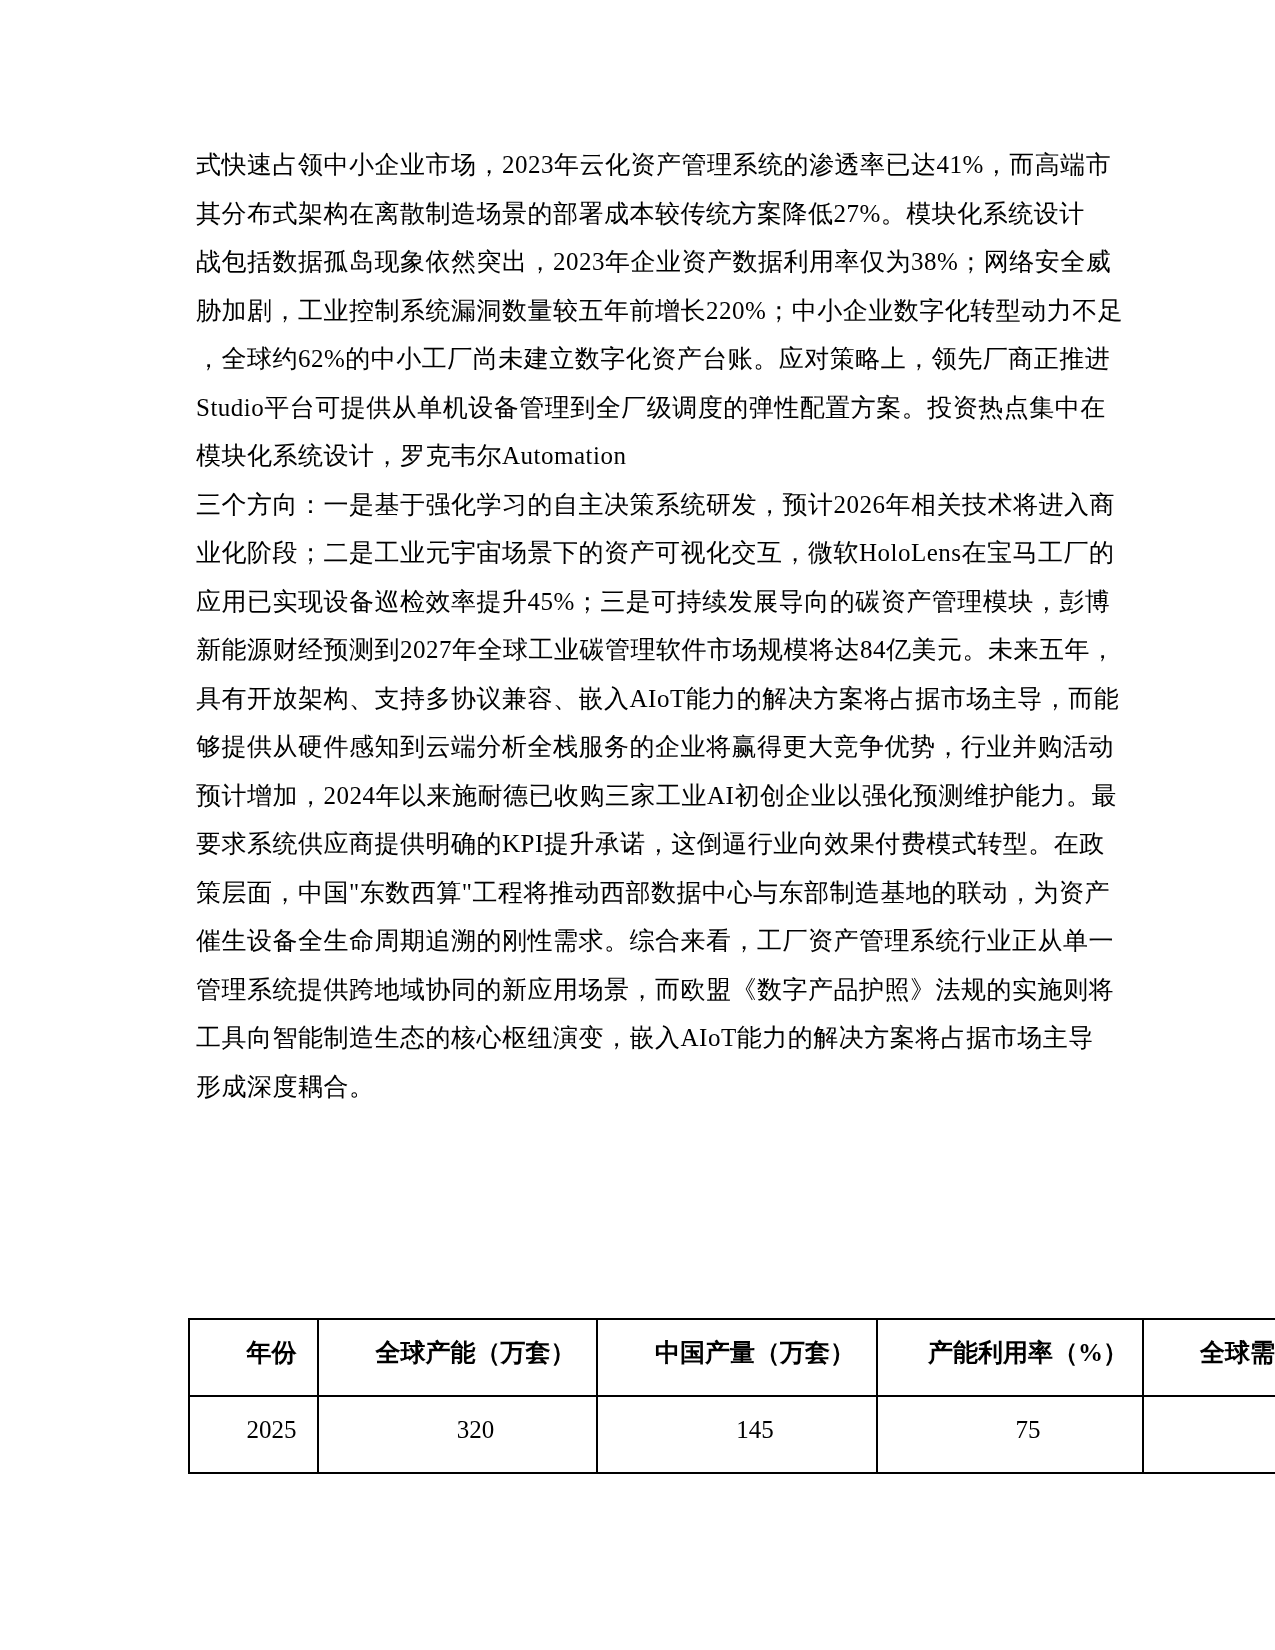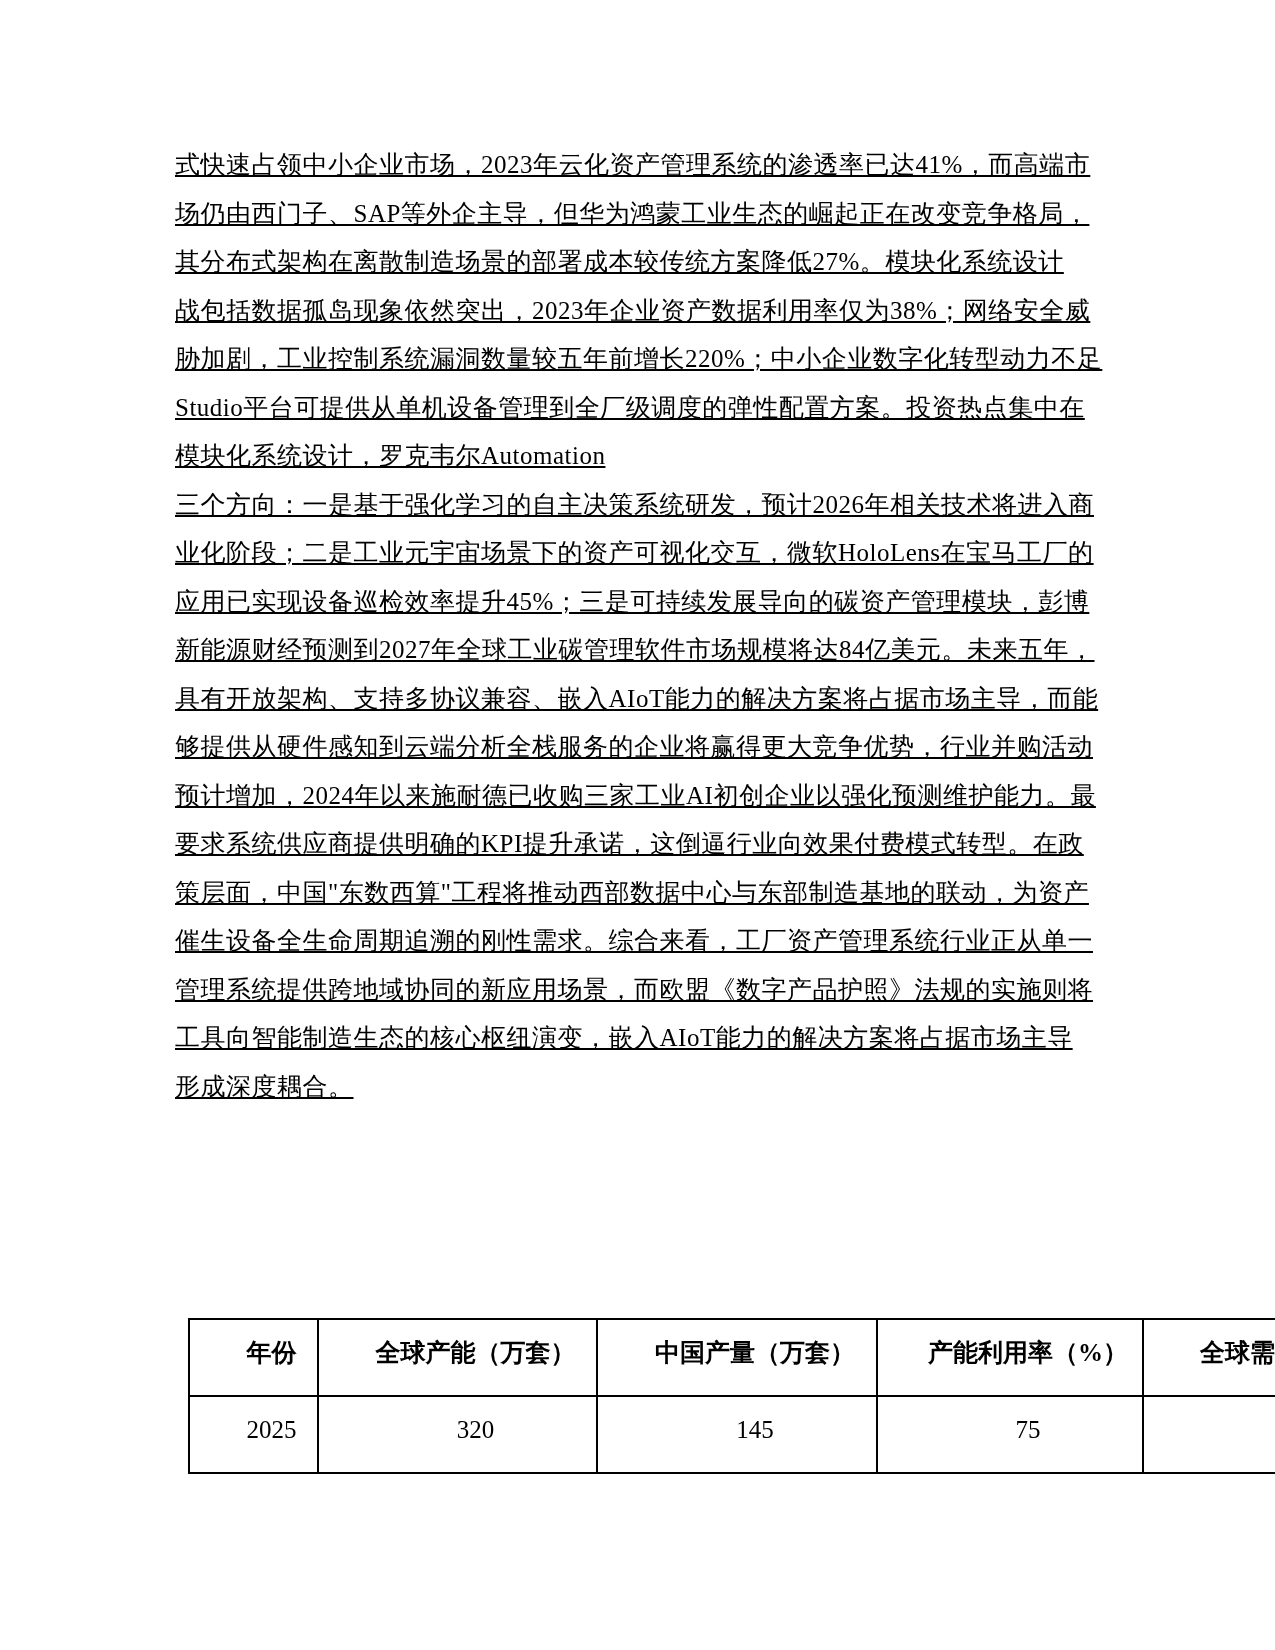--- a/index.html
+++ b/index.html
@@ -6,23 +6,22 @@
   .page {
     position:relative;
     width:1275px; height:1650px;
     background:#ffffff;
     overflow:hidden;
     font-family:"Liberation Serif","DejaVu Serif",serif;
     color:#000;
   }
   .para {
     position:absolute;
-    left:175px; top:141px;
+    left:196px; top:141px;
     width:1000px;
-    text-decoration:underline;
   }
   .para .line {
     height:48.5px;
     line-height:48.5px;
     font-size:25px;
     white-space:nowrap;
     letter-spacing:0.5px;
   }
   table.data-table {
     position:absolute;
@@ -48,24 +47,24 @@
     padding-left:56px;
   }
 </style>
 </head>
 <body>
 
 <div class="page">
 
   <div class="para">
     <div class="line">式快速占领中小企业市场，2023年云化资产管理系统的渗透率已达41%，而高端市</div>
-    <div class="line">场仍由西门子、SAP等外企主导，但华为鸿蒙工业生态的崛起正在改变竞争格局，</div>
     <div class="line">其分布式架构在离散制造场景的部署成本较传统方案降低27%。模块化系统设计</div>
     <div class="line">战包括数据孤岛现象依然突出，2023年企业资产数据利用率仅为38%；网络安全威</div>
     <div class="line">胁加剧，工业控制系统漏洞数量较五年前增长220%；中小企业数字化转型动力不足</div>
+    <div class="line">，全球约62%的中小工厂尚未建立数字化资产台账。应对策略上，领先厂商正推进</div>
     <div class="line">Studio平台可提供从单机设备管理到全厂级调度的弹性配置方案。投资热点集中在</div>
     <div class="line">模块化系统设计，罗克韦尔Automation</div>
     <div class="line">三个方向：一是基于强化学习的自主决策系统研发，预计2026年相关技术将进入商</div>
     <div class="line">业化阶段；二是工业元宇宙场景下的资产可视化交互，微软HoloLens在宝马工厂的</div>
     <div class="line">应用已实现设备巡检效率提升45%；三是可持续发展导向的碳资产管理模块，彭博</div>
     <div class="line">新能源财经预测到2027年全球工业碳管理软件市场规模将达84亿美元。未来五年，</div>
     <div class="line">具有开放架构、支持多协议兼容、嵌入AIoT能力的解决方案将占据市场主导，而能</div>
     <div class="line">够提供从硬件感知到云端分析全栈服务的企业将赢得更大竞争优势，行业并购活动</div>
     <div class="line">预计增加，2024年以来施耐德已收购三家工业AI初创企业以强化预测维护能力。最</div>
     <div class="line">要求系统供应商提供明确的KPI提升承诺，这倒逼行业向效果付费模式转型。在政</div>

